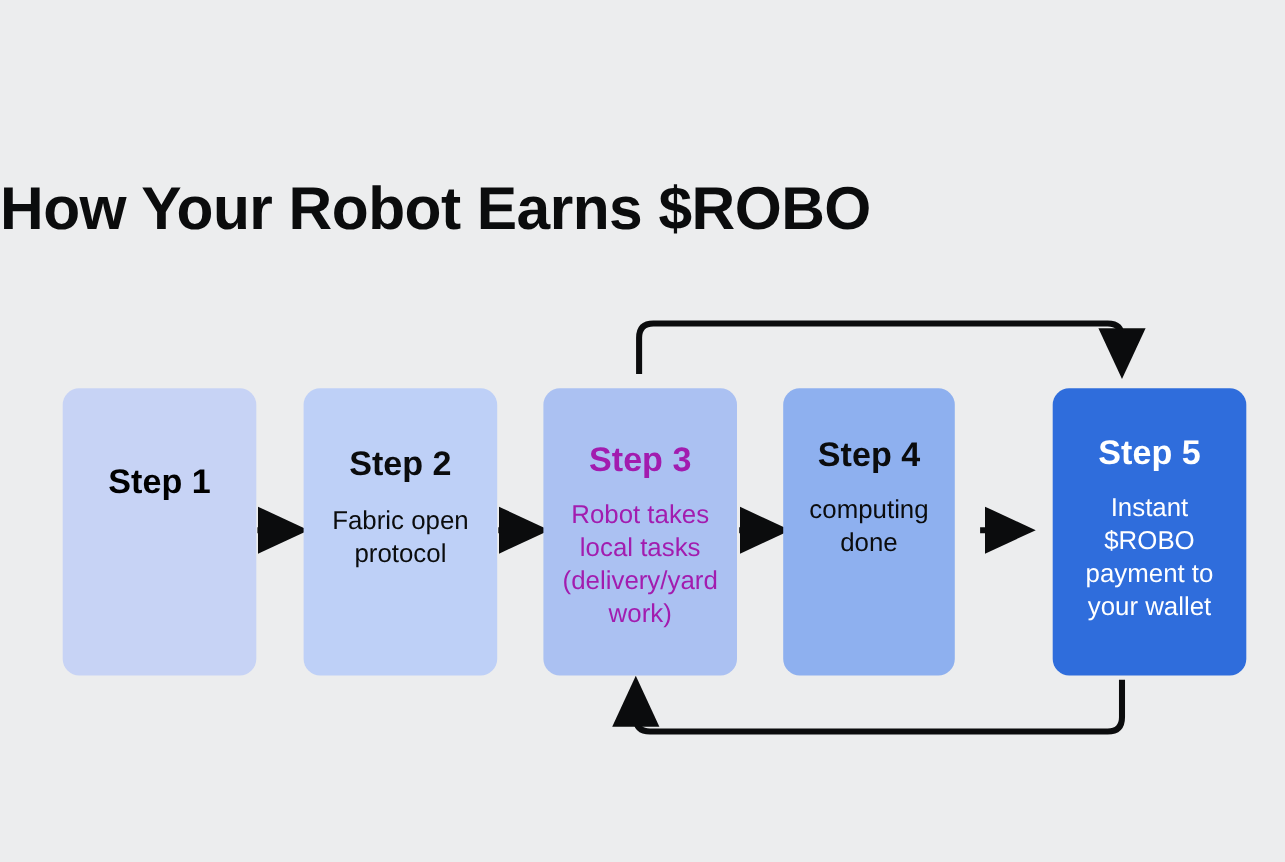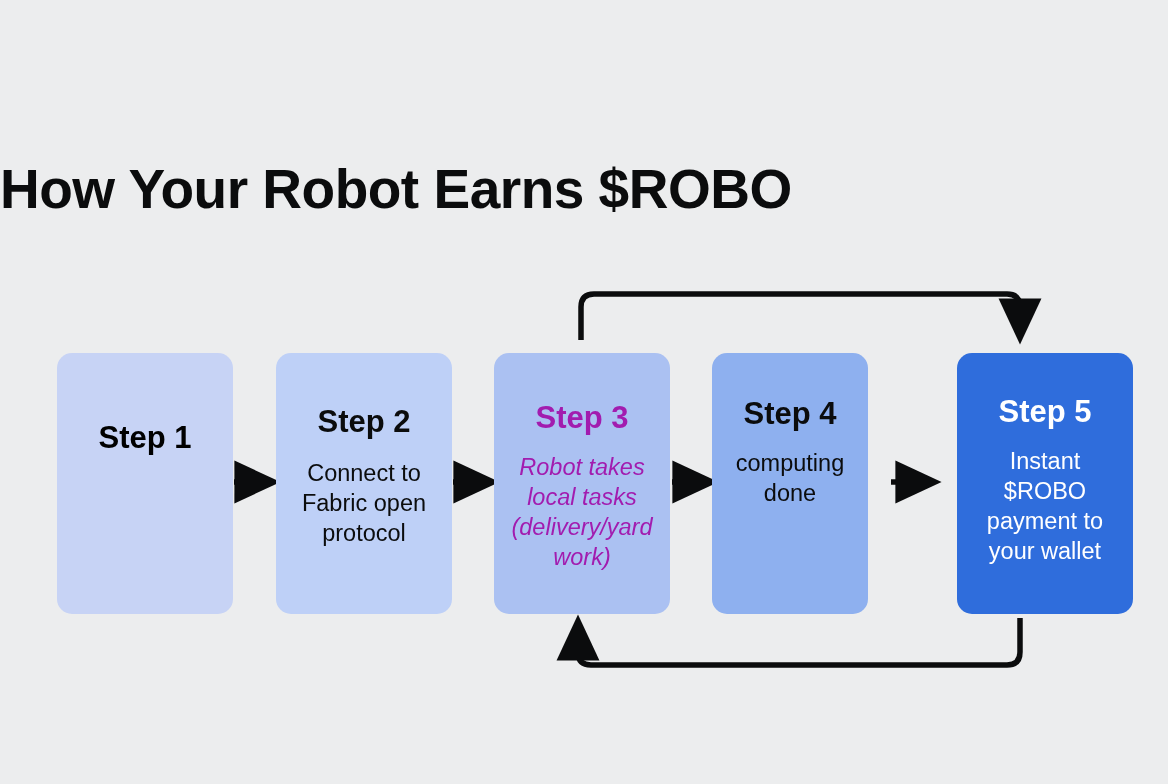--- a/index.html
+++ b/index.html
@@ -111,29 +111,28 @@
       </g>
     </svg>
 
     <div class="step-box" style="left:57px; top:353px; width:176px; height:261px; background:#c7d3f5; color:#000000; padding-top:68px;">
       <div class="step-title">Step 1</div>
     </div>
 
     <div class="step-box" style="left:276px; top:353px; width:176px; height:261px; background:#bed0f7; color:#0b0c0d; padding-top:52px;">
       <div class="step-title">Step 2</div>
       <div class="step-desc" style="margin-top:20px;">
-        <div>Connect to</div>
         <div>Fabric open</div>
         <div>protocol</div>
       </div>
     </div>
 
     <div class="step-box" style="left:494px; top:353px; width:176px; height:261px; background:#abc1f2; color:#a21caf; padding-top:48px;">
       <div class="step-title">Step 3</div>
-      <div class="step-desc" style="margin-top:18px;font-style:italic;">
+      <div class="step-desc" style="margin-top:18px;">
         <div>Robot takes</div>
         <div>local tasks</div>
         <div>(delivery/yard</div>
         <div>work)</div>
       </div>
     </div>
 
     <div class="step-box" style="left:712px; top:353px; width:156px; height:261px; background:#8eb0ef; color:#0b0c0d; padding-top:44px;">
       <div class="step-title">Step 4</div>
       <div class="step-desc" style="margin-top:18px;">

